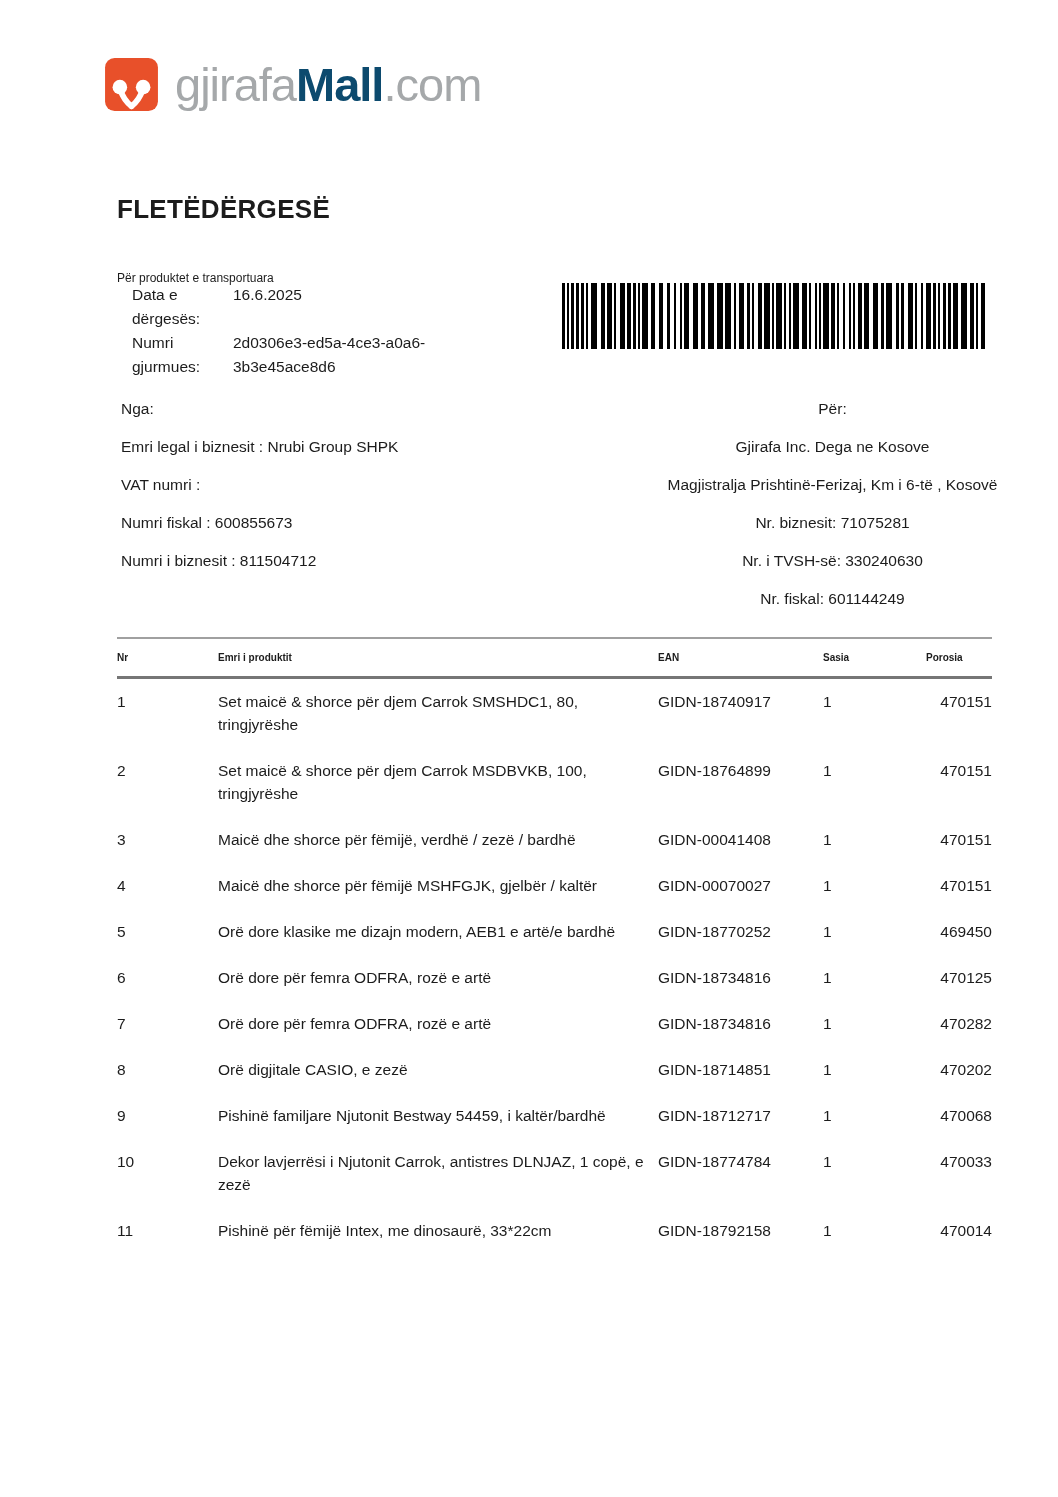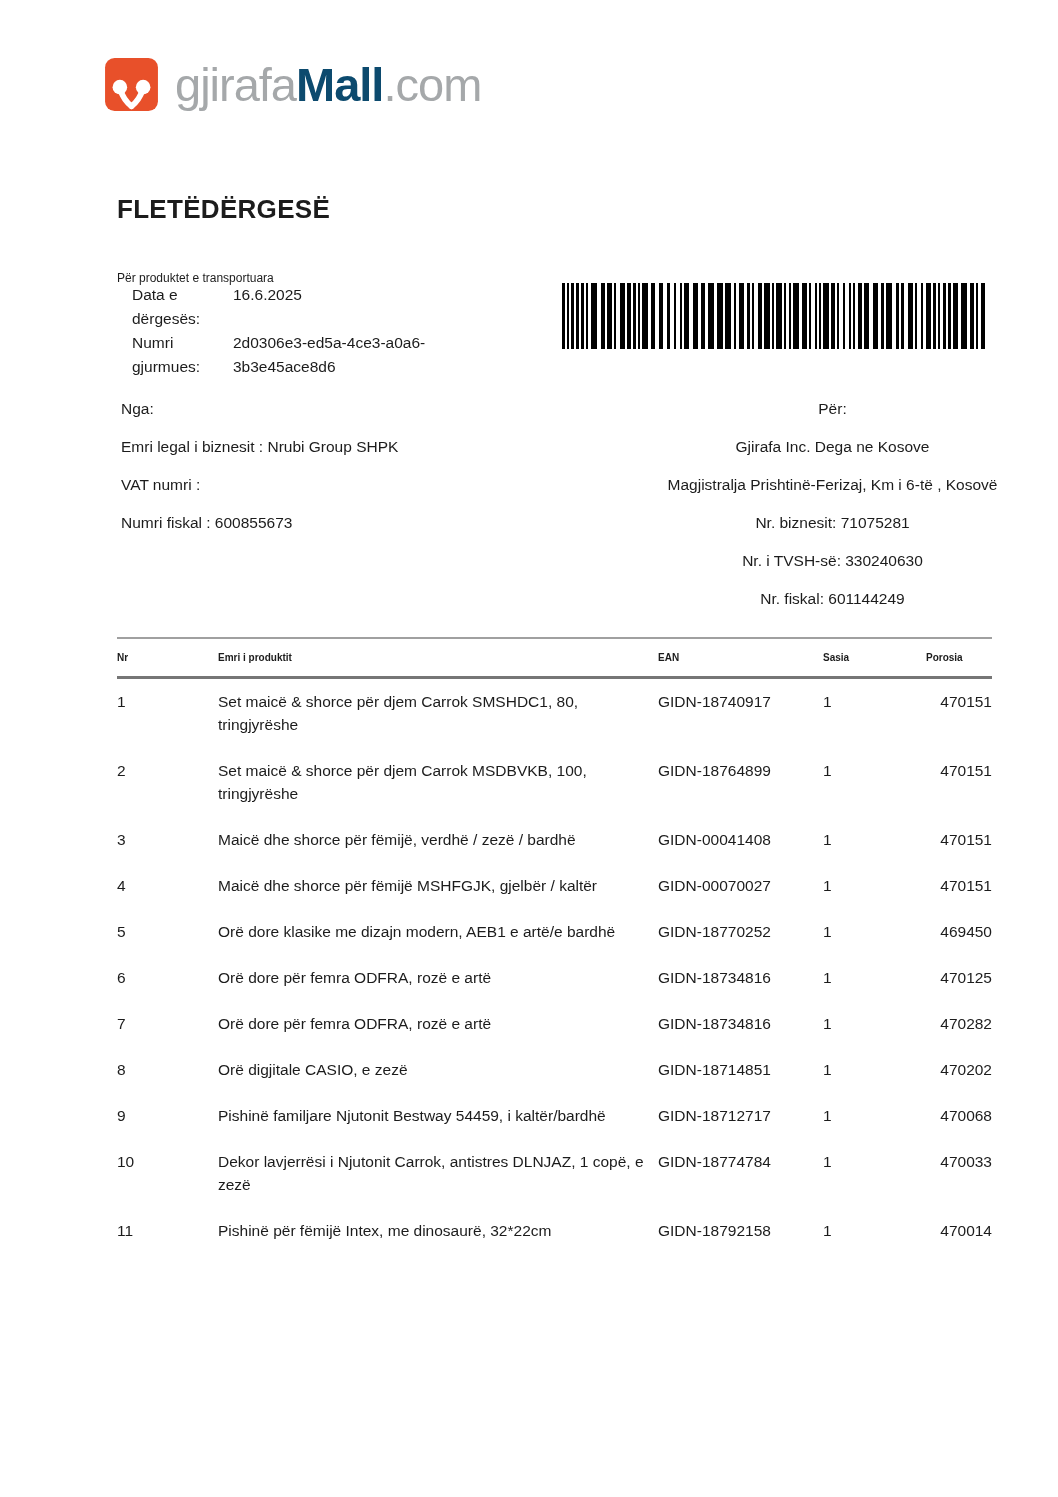--- a/index.html
+++ b/index.html
@@ -155,20 +155,21 @@
         <rect x="414" y="0" width="2" height="66"></rect>
         <rect x="419" y="0" width="4" height="66"></rect>
       </svg>
     </div>
 
   <section class="party party-sender">
     <p>Nga:</p>
     <p>Emri legal i biznesit : Nrubi Group SHPK</p>
     <p>VAT numri :</p>
     <p>Numri fiskal : 600855673</p>
+    <p>Numri i biznesit : 811504712</p>
   </section>
 
   <section class="party party-recipient">
     <p>Për:</p>
     <p>Gjirafa Inc. Dega ne Kosove</p>
     <p>Magjistralja Prishtinë-Ferizaj, Km i 6-të , Kosovë</p>
     <p>Nr. biznesit: 71075281</p>
     <p>Nr. i TVSH-së: 330240630</p>
     <p>Nr. fiskal: 601144249</p>
   </section>
@@ -257,21 +258,21 @@
           </tr>
           <tr>
             <td>10</td>
             <td class="col-name">Dekor lavjerrësi i Njutonit Carrok, antistres DLNJAZ, 1 copë, e zezë</td>
             <td>GIDN-18774784</td>
             <td>1</td>
             <td class="align-right">470033</td>
           </tr>
           <tr>
             <td>11</td>
-            <td class="col-name">Pishinë për fëmijë Intex, me dinosaurë, 32*22cm</td>
+            <td class="col-name">Pishinë për fëmijë Intex, me dinosaurë, 33*22cm</td>
             <td>GIDN-18792158</td>
             <td>1</td>
             <td class="align-right">470014</td>
           </tr>
         </tbody>
     </table>
   </div>
 
 </div>
 

